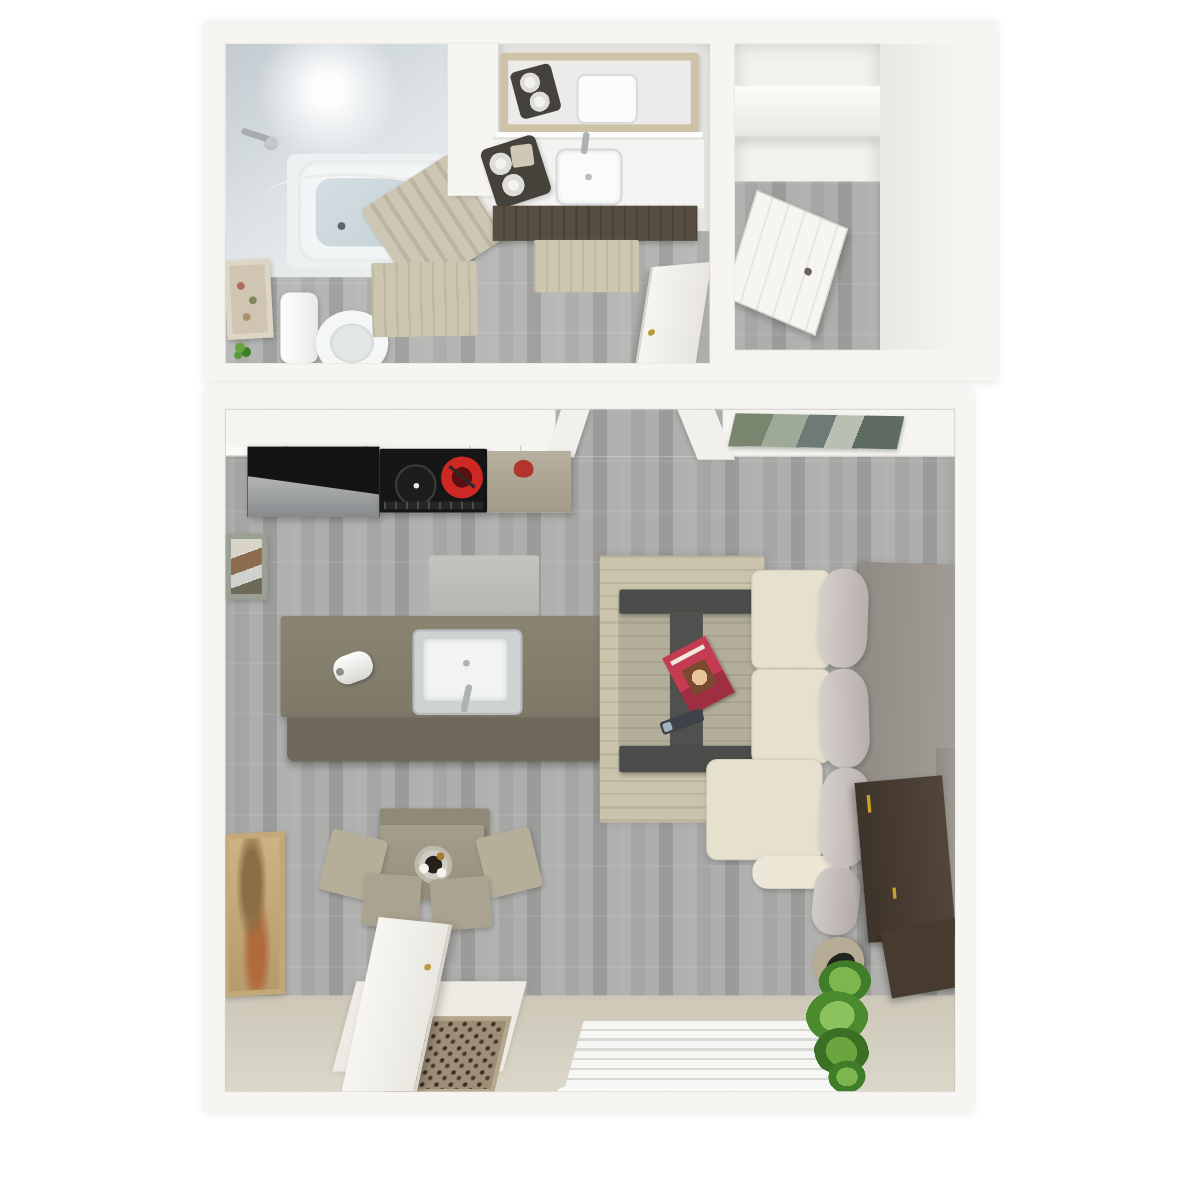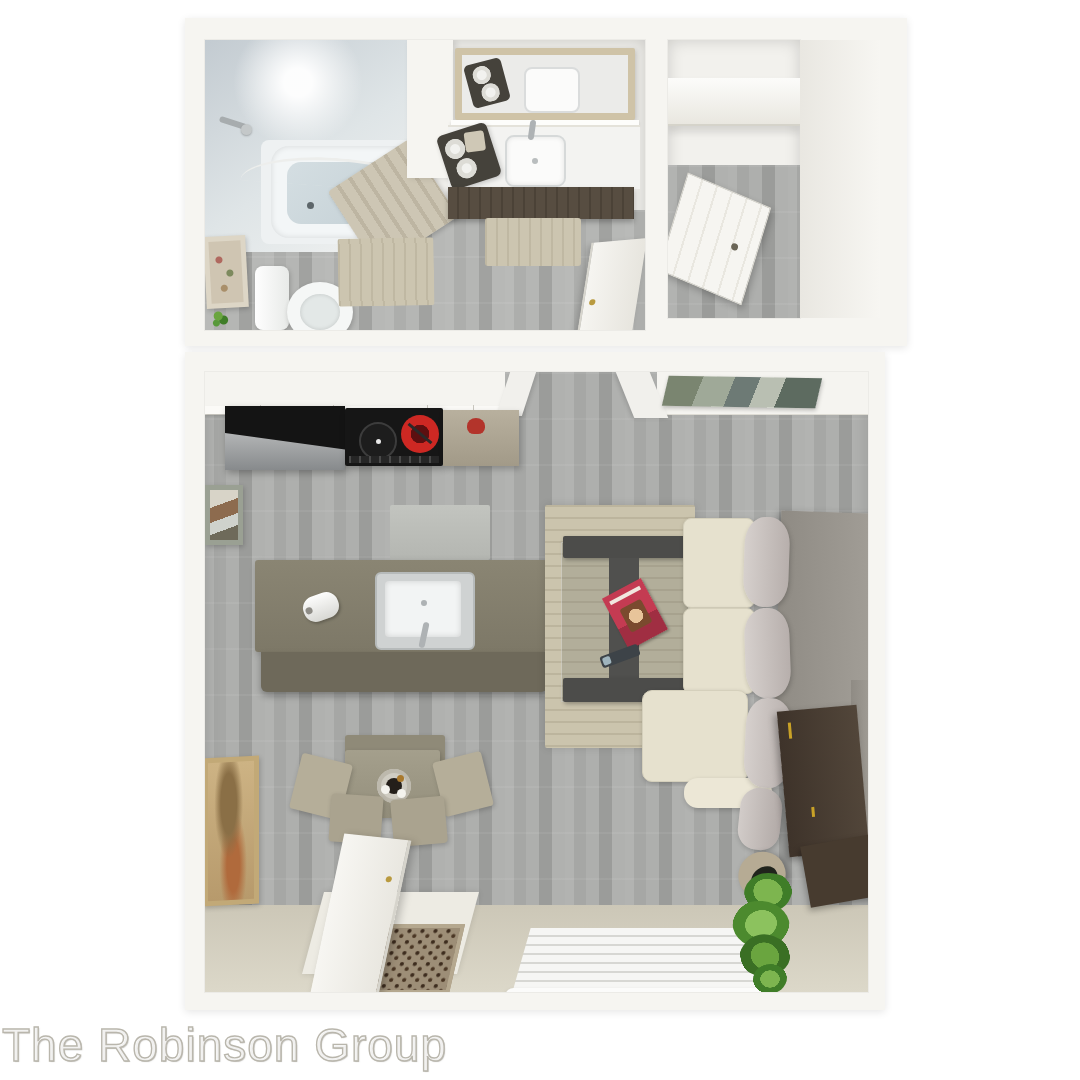--- a/index.html
+++ b/index.html
@@ -214,14 +214,13 @@
       <div class="a" style="left:533px;top:480px;width:48px;height:46px;background:#b6ab94;border-radius:50%;transform:rotate(-35deg);box-shadow:2px 3px 6px rgba(0,0,0,0.3);">
         <div class="a" style="left:10px;top:16px;width:28px;height:22px;background:#20241c;border-radius:50%;"></div>
       </div>
       <div class="a" style="left:540px;top:500px;width:46px;height:40px;background:radial-gradient(ellipse,#7db54f 0 45%,#3f7d28 46% 75%,rgba(0,0,0,0) 76%);border-radius:60% 30% 55% 40%;transform:rotate(20deg);"></div>
       <div class="a" style="left:528px;top:528px;width:56px;height:48px;background:radial-gradient(ellipse,#8cc25e 0 40%,#4c8a2e 41% 72%,rgba(0,0,0,0) 73%);border-radius:40% 60% 35% 55%;transform:rotate(-15deg);"></div>
       <div class="a" style="left:536px;top:562px;width:48px;height:44px;background:radial-gradient(ellipse,#6aa53f 0 42%,#3a6f24 43% 74%,rgba(0,0,0,0) 75%);border-radius:55% 40% 60% 35%;transform:rotate(30deg);"></div>
       <div class="a" style="left:548px;top:592px;width:34px;height:30px;background:radial-gradient(ellipse,#7db54f 0 40%,#3f7d28 41% 70%,rgba(0,0,0,0) 71%);border-radius:50% 45% 55% 40%;"></div>
     </div>
   </div>
 
-  <div class="a watermark" style="left:2px;top:1018px;">The Robinson Group</div>
 </div>
 
 </body></html>

